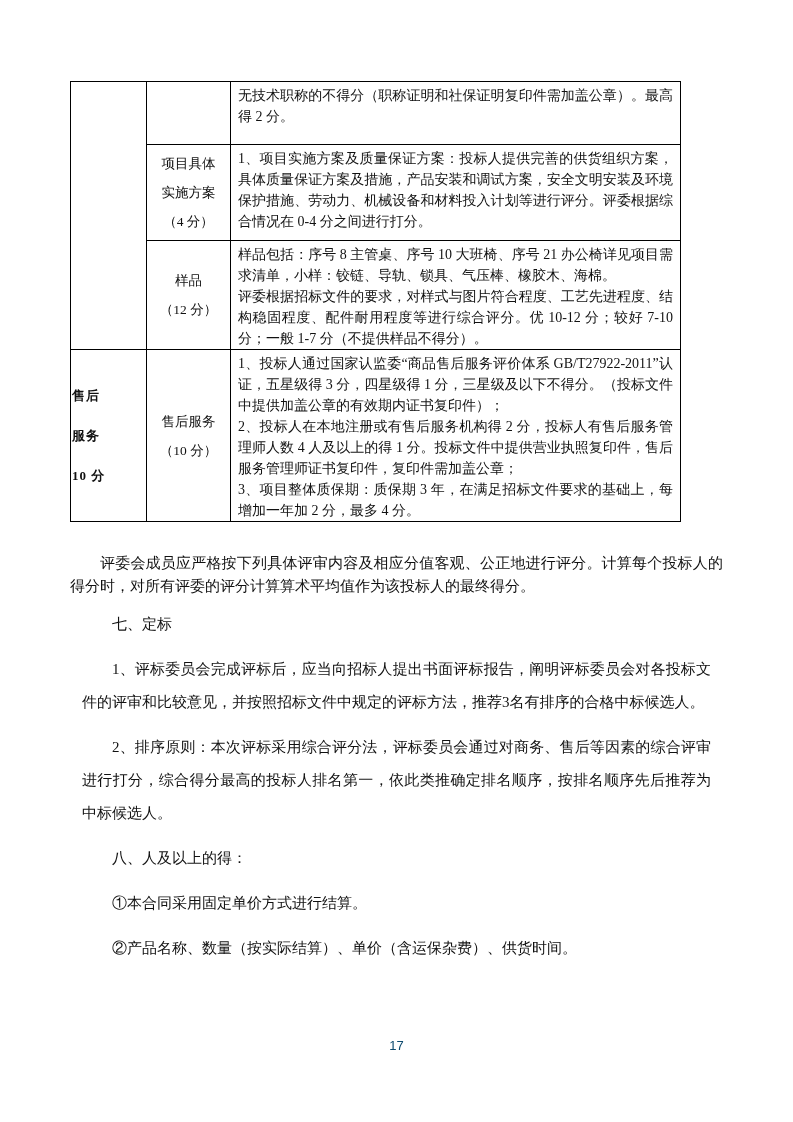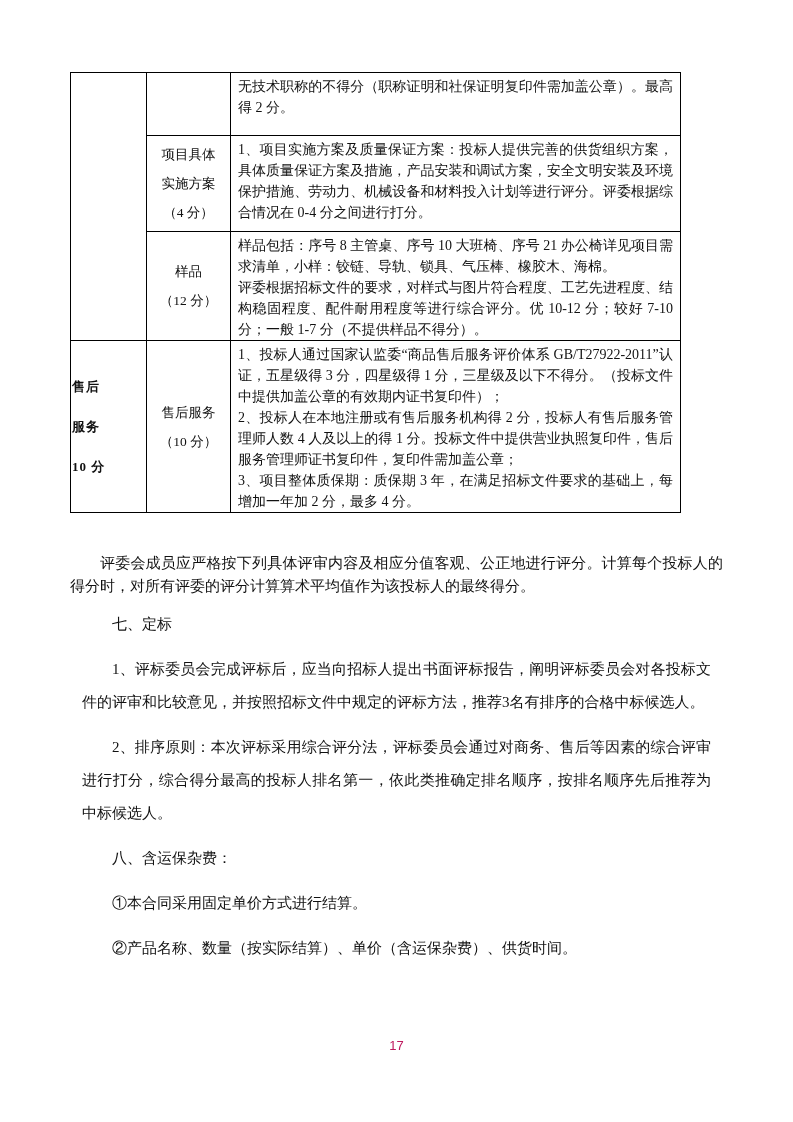--- a/index.html
+++ b/index.html
@@ -13,21 +13,21 @@
     height: 1122px;
     background: #ffffff;
     color: #111111;
     font-family: "Liberation Serif", "DejaVu Serif", serif;
     overflow: hidden;
   }
 
   
   table.eval {
     position: absolute;
-    top: 72px;
+    top: 81px;
     left: 70px;
     width: 610px;
     border-collapse: collapse;
     table-layout: fixed;
   }
   table.eval td {
     border: 1px solid #000000;
     overflow: hidden;
   }
   td.cat {
@@ -81,21 +81,21 @@
   .gap-before { margin-top: 10px; }
 
   .page-number {
     position: absolute;
     top: 1038px;
     left: 0;
     width: 100%;
     text-align: center;
     font-family: "Liberation Sans", "DejaVu Sans", sans-serif;
     font-size: 13px;
-    color: #be185d;
+    color: #0c4a6e;
   }
 </style>
 </head>
 <body>
 
 <div class="page">
 
   <table class="eval">
     <colgroup>
       <col style="width:76px">
@@ -131,20 +131,20 @@
 3、项目整体质保期：质保期 3 年，在满足招标文件要求的基础上，每增加一年加 2 分，最多 4 分。</td>
     </tr>
   </tbody>
     </table>
 
   <div class="bodytext">
     <p class="p-tight">评委会成员应严格按下列具体评审内容及相应分值客观、公正地进行评分。计算每个投标人的得分时，对所有评委的评分计算算术平均值作为该投标人的最终得分。</p>
     <p class="p-std gap-before">七、定标</p>
     <p class="p-std">1、评标委员会完成评标后，应当向招标人提出书面评标报告，阐明评标委员会对各投标文件的评审和比较意见，并按照招标文件中规定的评标方法，推荐3名有排序的合格中标候选人。</p>
     <p class="p-std">2、排序原则：本次评标采用综合评分法，评标委员会通过对商务、售后等因素的综合评审进行打分，综合得分最高的投标人排名第一，依此类推确定排名顺序，按排名顺序先后推荐为中标候选人。</p>
-    <p class="p-std">八、含运保杂费：</p>
+    <p class="p-std">八、人及以上的得：</p>
     <p class="p-std">①本合同采用固定单价方式进行结算。</p>
     <p class="p-std">②产品名称、数量（按实际结算）、单价（含运保杂费）、供货时间。</p>
   </div>
 
   <div class="page-number">17</div>
 
 </div>
 
 </body></html>

